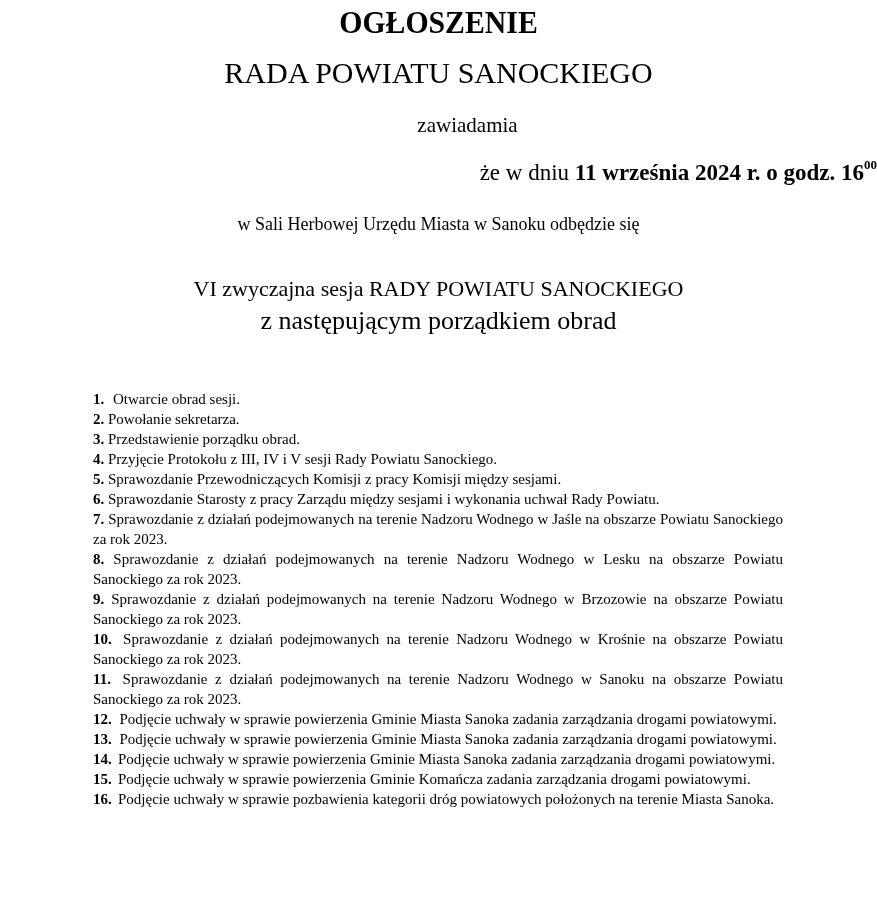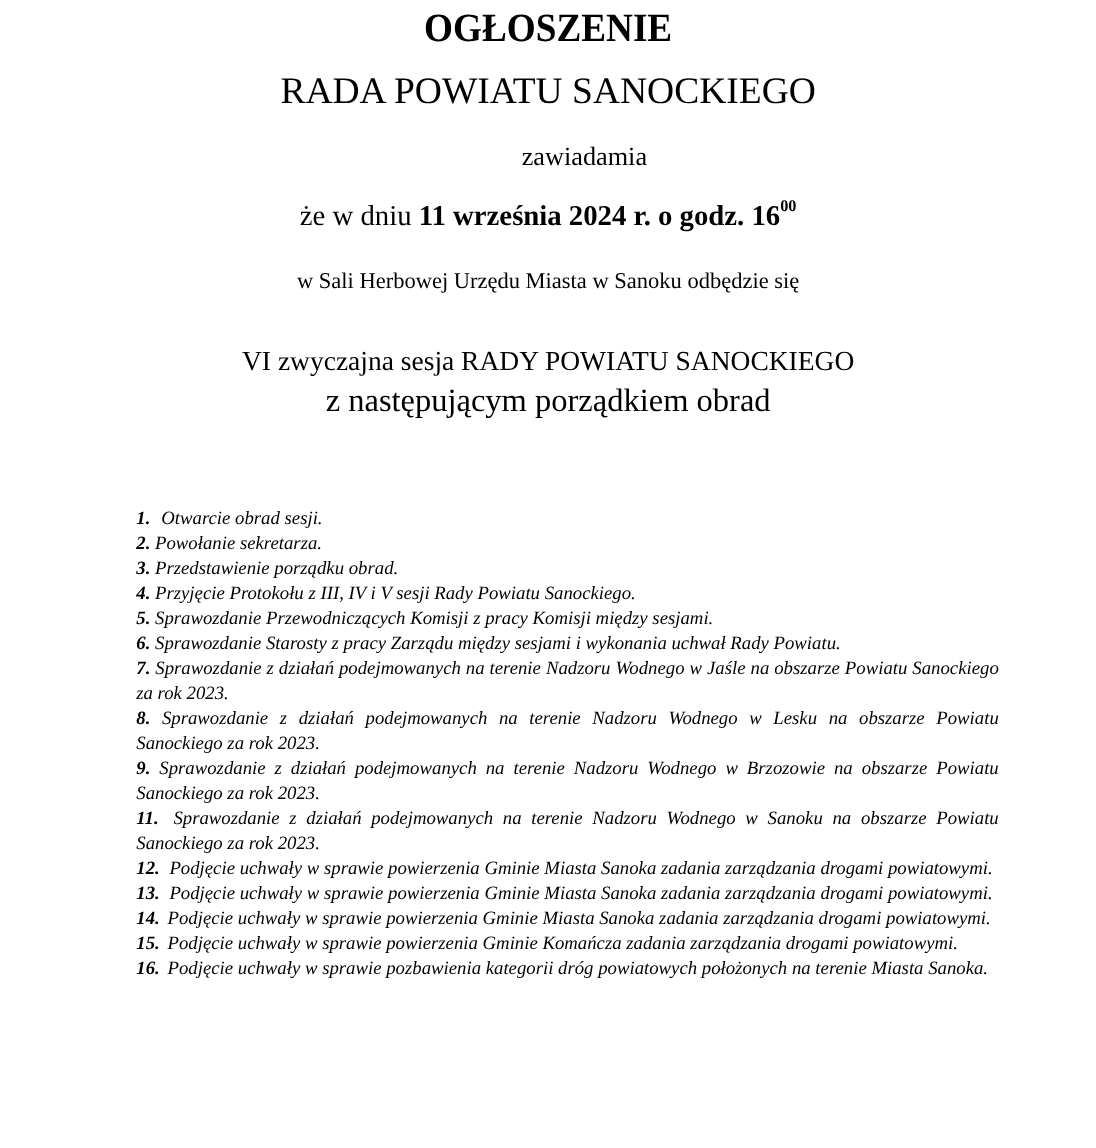--- a/index.html
+++ b/index.html
@@ -2,27 +2,27 @@
 <html><head>
 <meta charset="utf-8">
 <style>
   html, body { margin:0; padding:0; background:#ffffff; }
   body { width:877px; height:918px; overflow:hidden; position:relative;
          font-family:"Liberation Serif", serif; color:#000; }
   .center { position:absolute; left:0; width:877px; text-align:center; white-space:nowrap; }
   #title { top:2px; font-size:32px; font-weight:bold; letter-spacing:0px; line-height:40px; transform:scaleX(0.93); }
   #org { top:58px; font-size:30px; line-height:30px; }
   #notify { top:111px; font-size:21px; line-height:28px;padding-left:29px; }
-  #date-line { top:158px; font-size:23px; line-height:30px; }
+  #date-line { top:158px; font-size:23px; line-height:30px;text-align:right; }
   #date-line sup { font-size:13px; vertical-align:0; position:relative; top:-11px; font-weight:bold; }
   #place { top:208px; font-size:18px; line-height:32px; }
   #session { top:258px; font-size:22px; line-height:30px;margin-top:16px; }
   #agenda-intro { top:306px; font-size:26px; line-height:30px; }
-  #agenda { position:absolute; left:93px; top:389px; width:690px; margin:16px; padding:0;
-            list-style:none; font-size:15px; line-height:20px;font-style:italic; }
+  #agenda { position:absolute; left:93px; top:389px; width:690px; margin:0; padding:0;
+            list-style:none; font-size:15px; line-height:20px; }
   #agenda li { text-align:justify; }
   #agenda li .num { font-weight:bold; }
   #agenda li.hang { padding-left:25px; text-indent:-25px; }
   #agenda li.hang .num { display:inline-block; width:25px; text-indent:0; }
   #agenda li.wide .num { margin-right:4px; }
   #agenda li.one .num { margin-right:5px; }
 </style>
 </head>
 <body>
 
@@ -37,19 +37,20 @@
 <ol id="agenda">
   <li class="one"><span class="num">1.</span> <span>Otwarcie obrad sesji.</span></li>
   <li><span class="num">2.</span> <span>Powołanie sekretarza.</span></li>
   <li><span class="num">3.</span> <span>Przedstawienie porządku obrad.</span></li>
   <li><span class="num">4.</span> <span>Przyjęcie Protokołu z III, IV i V sesji Rady Powiatu Sanockiego.</span></li>
   <li><span class="num">5.</span> <span>Sprawozdanie Przewodniczących Komisji z pracy Komisji między sesjami.</span></li>
   <li><span class="num">6.</span> <span>Sprawozdanie Starosty z pracy Zarządu między sesjami i wykonania uchwał Rady Powiatu.</span></li>
   <li><span class="num">7.</span> <span>Sprawozdanie z działań podejmowanych na terenie Nadzoru Wodnego w Jaśle na obszarze Powiatu Sanockiego za rok 2023.</span></li>
   <li><span class="num">8.</span> <span>Sprawozdanie z działań podejmowanych na terenie Nadzoru Wodnego w Lesku na obszarze Powiatu Sanockiego za rok 2023.</span></li>
   <li><span class="num">9.</span> <span>Sprawozdanie z działań podejmowanych na terenie Nadzoru Wodnego w Brzozowie na obszarze Powiatu Sanockiego za rok 2023.</span></li>
+  <li class="wide"><span class="num">10.</span> <span>Sprawozdanie z działań podejmowanych na terenie Nadzoru Wodnego w Krośnie na obszarze Powiatu Sanockiego za rok 2023.</span></li>
   <li class="wide"><span class="num">11.</span> <span>Sprawozdanie z działań podejmowanych na terenie Nadzoru Wodnego w Sanoku na obszarze Powiatu Sanockiego za rok 2023.</span></li>
   <li class="wide"><span class="num">12.</span> <span>Podjęcie uchwały w sprawie powierzenia Gminie Miasta Sanoka zadania zarządzania drogami powiatowymi.</span></li>
   <li class="wide"><span class="num">13.</span> <span>Podjęcie uchwały w sprawie powierzenia Gminie Miasta Sanoka zadania zarządzania drogami powiatowymi.</span></li>
   <li class="hang"><span class="num">14.</span><span>Podjęcie uchwały w sprawie powierzenia Gminie Miasta Sanoka zadania zarządzania drogami powiatowymi.</span></li>
   <li class="hang"><span class="num">15.</span><span>Podjęcie uchwały w sprawie powierzenia Gminie Komańcza zadania zarządzania drogami powiatowymi.</span></li>
   <li class="hang"><span class="num">16.</span><span>Podjęcie uchwały w sprawie pozbawienia kategorii dróg powiatowych położonych na terenie Miasta Sanoka.</span></li>
 </ol>
 
 </body></html>

